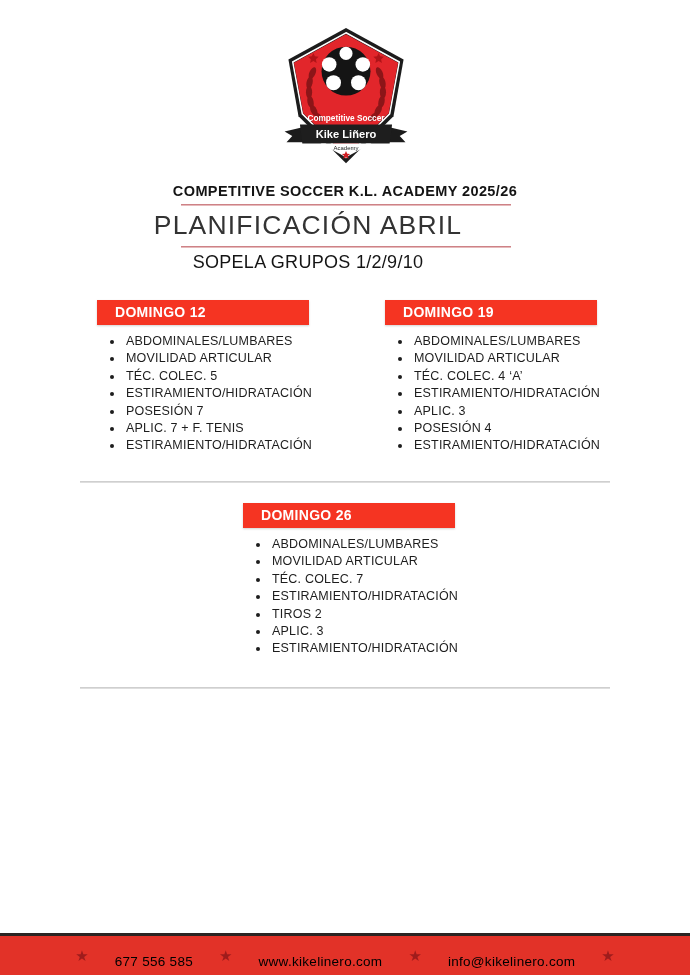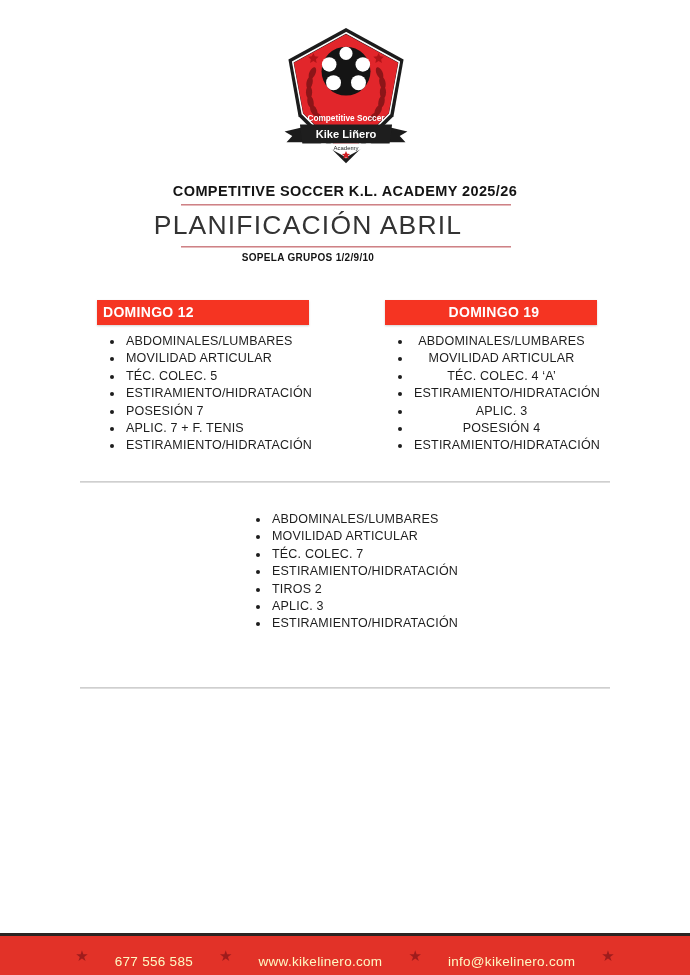--- a/index.html
+++ b/index.html
@@ -24,32 +24,32 @@
     background:linear-gradient(#c2666c,#f2d6d6);
   }
   .rule1{top:204px;}
   .rule2{top:246px;}
   .doc-subtitle{
     left:0;top:210px;width:616px;text-align:center;
     font-size:26.5px;font-weight:300;color:#333333;letter-spacing:1.2px;
   }
   .doc-groups{
     left:0;top:252px;width:616px;text-align:center;
-    font-size:10px;font-weight:bold;color:#141414;letter-spacing:.3px;
+    font-size:18px;font-weight:normal;color:#141414;letter-spacing:.3px;
   }
 
   
   .section{width:212px;}
   .sec-12{left:97px;top:300px;}
-  .sec-19{left:385px;top:300px;text-align:center;}
+  .sec-19{left:385px;top:300px;}
   .sec-26{left:243px;top:503px;}
   .sec-header{
     height:25px;line-height:25px;background:#f53422;
     color:#ffffff;font-size:14px;font-weight:bold;
-    padding-left:6px;letter-spacing:.3px;
+    padding-left:18px;letter-spacing:.3px;
     box-shadow:0 1px 2px rgba(0,0,0,.18);
   }
   .sec-12 ul{margin-top:19px;}
   .sec-19 ul{margin-top:21px;}
   .sec-26 ul{margin-top:20px;}
   ul.items{list-style:none;margin:8px;padding:0;}
   ul.items li{
     position:relative;padding-left:21px;
     font-size:12.5px;line-height:17.4px;color:#1d1d1d;
     letter-spacing:.2px;white-space:nowrap;
@@ -63,21 +63,21 @@
   .hr{left:80px;width:530px;height:2px;background:#dedede;border-top:1px solid #cfcfcf;box-sizing:border-box;}
   .hr1{top:481px;}
   .hr2{top:687px;}
 
   
   .footer{
     left:0;top:933px;width:690px;height:42px;box-sizing:border-box;
     background:#e23228;border-top:3px solid #2b2422;
     display:flex;align-items:center;justify-content:center;gap:26px;
   }
-  .footer .f-text{color:#fef9c3;font-size:13.5px;letter-spacing:.3px;margin-top:12px;}
+  .footer .f-text{color:#000000;font-size:13.5px;letter-spacing:.3px;margin-top:12px;}
   .footer .f-star{color:#9e1c1c;font-size:15px;line-height:1;}
 </style>
 </head>
 <body>
 
 <svg class="abs logo" viewBox="0 0 130 148" aria-hidden="true">
 
   <path d="M65 1 L125 34 L114.5 93 L65 142 L15.5 93 L5 34 Z" fill="#1c1c1c"></path>
 
   <path d="M65 6 L120.5 36.5 L110.5 90.5 L65 136 L19.5 90.5 L9.5 36.5 Z" fill="none" stroke="#ffffff" stroke-width="1.6"></path>
@@ -155,20 +155,21 @@
       <li>ESTIRAMIENTO/HIDRATACIÓN</li>
       <li>APLIC. 3</li>
       <li>POSESIÓN 4</li>
       <li>ESTIRAMIENTO/HIDRATACIÓN</li>
     </ul>
 </section>
 
 <div class="abs hr hr1"></div>
 
 <section class="abs section sec-26">
+  <div class="sec-header">DOMINGO 26</div>
   <ul class="items">
       <li>ABDOMINALES/LUMBARES</li>
       <li>MOVILIDAD ARTICULAR</li>
       <li>TÉC. COLEC. 7</li>
       <li>ESTIRAMIENTO/HIDRATACIÓN</li>
       <li>TIROS 2</li>
       <li>APLIC. 3</li>
       <li>ESTIRAMIENTO/HIDRATACIÓN</li>
     </ul>
 </section>

